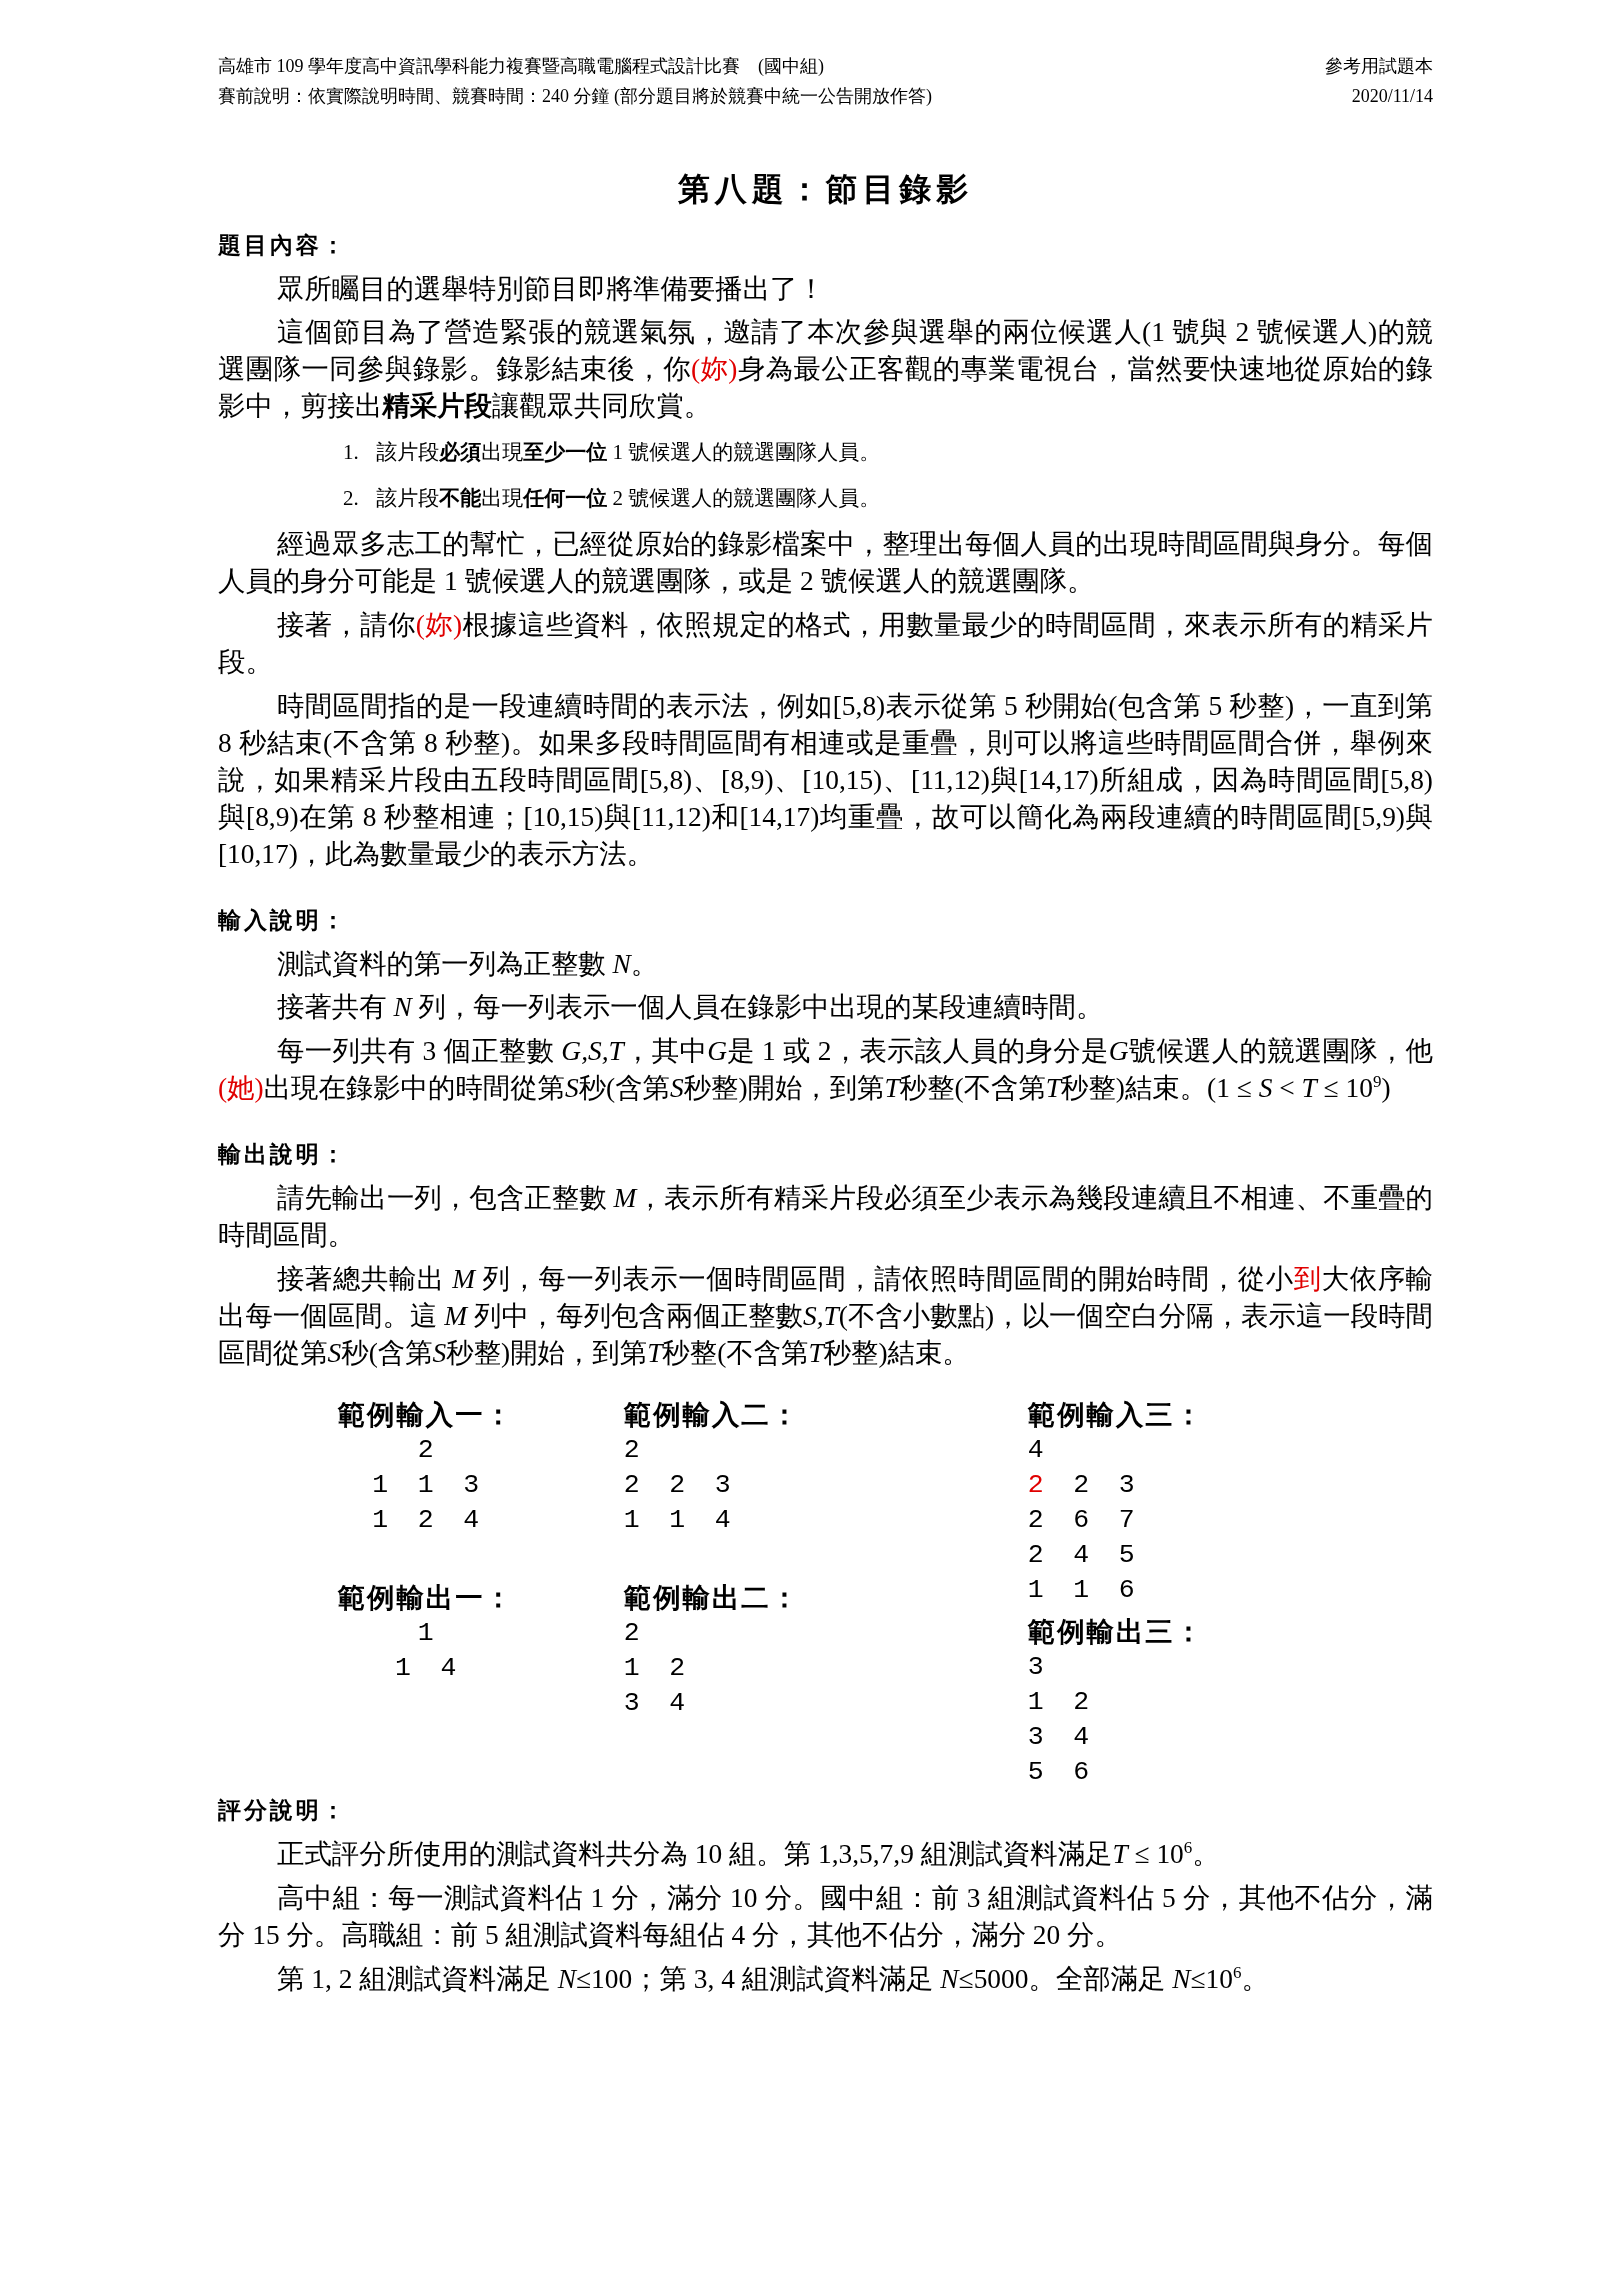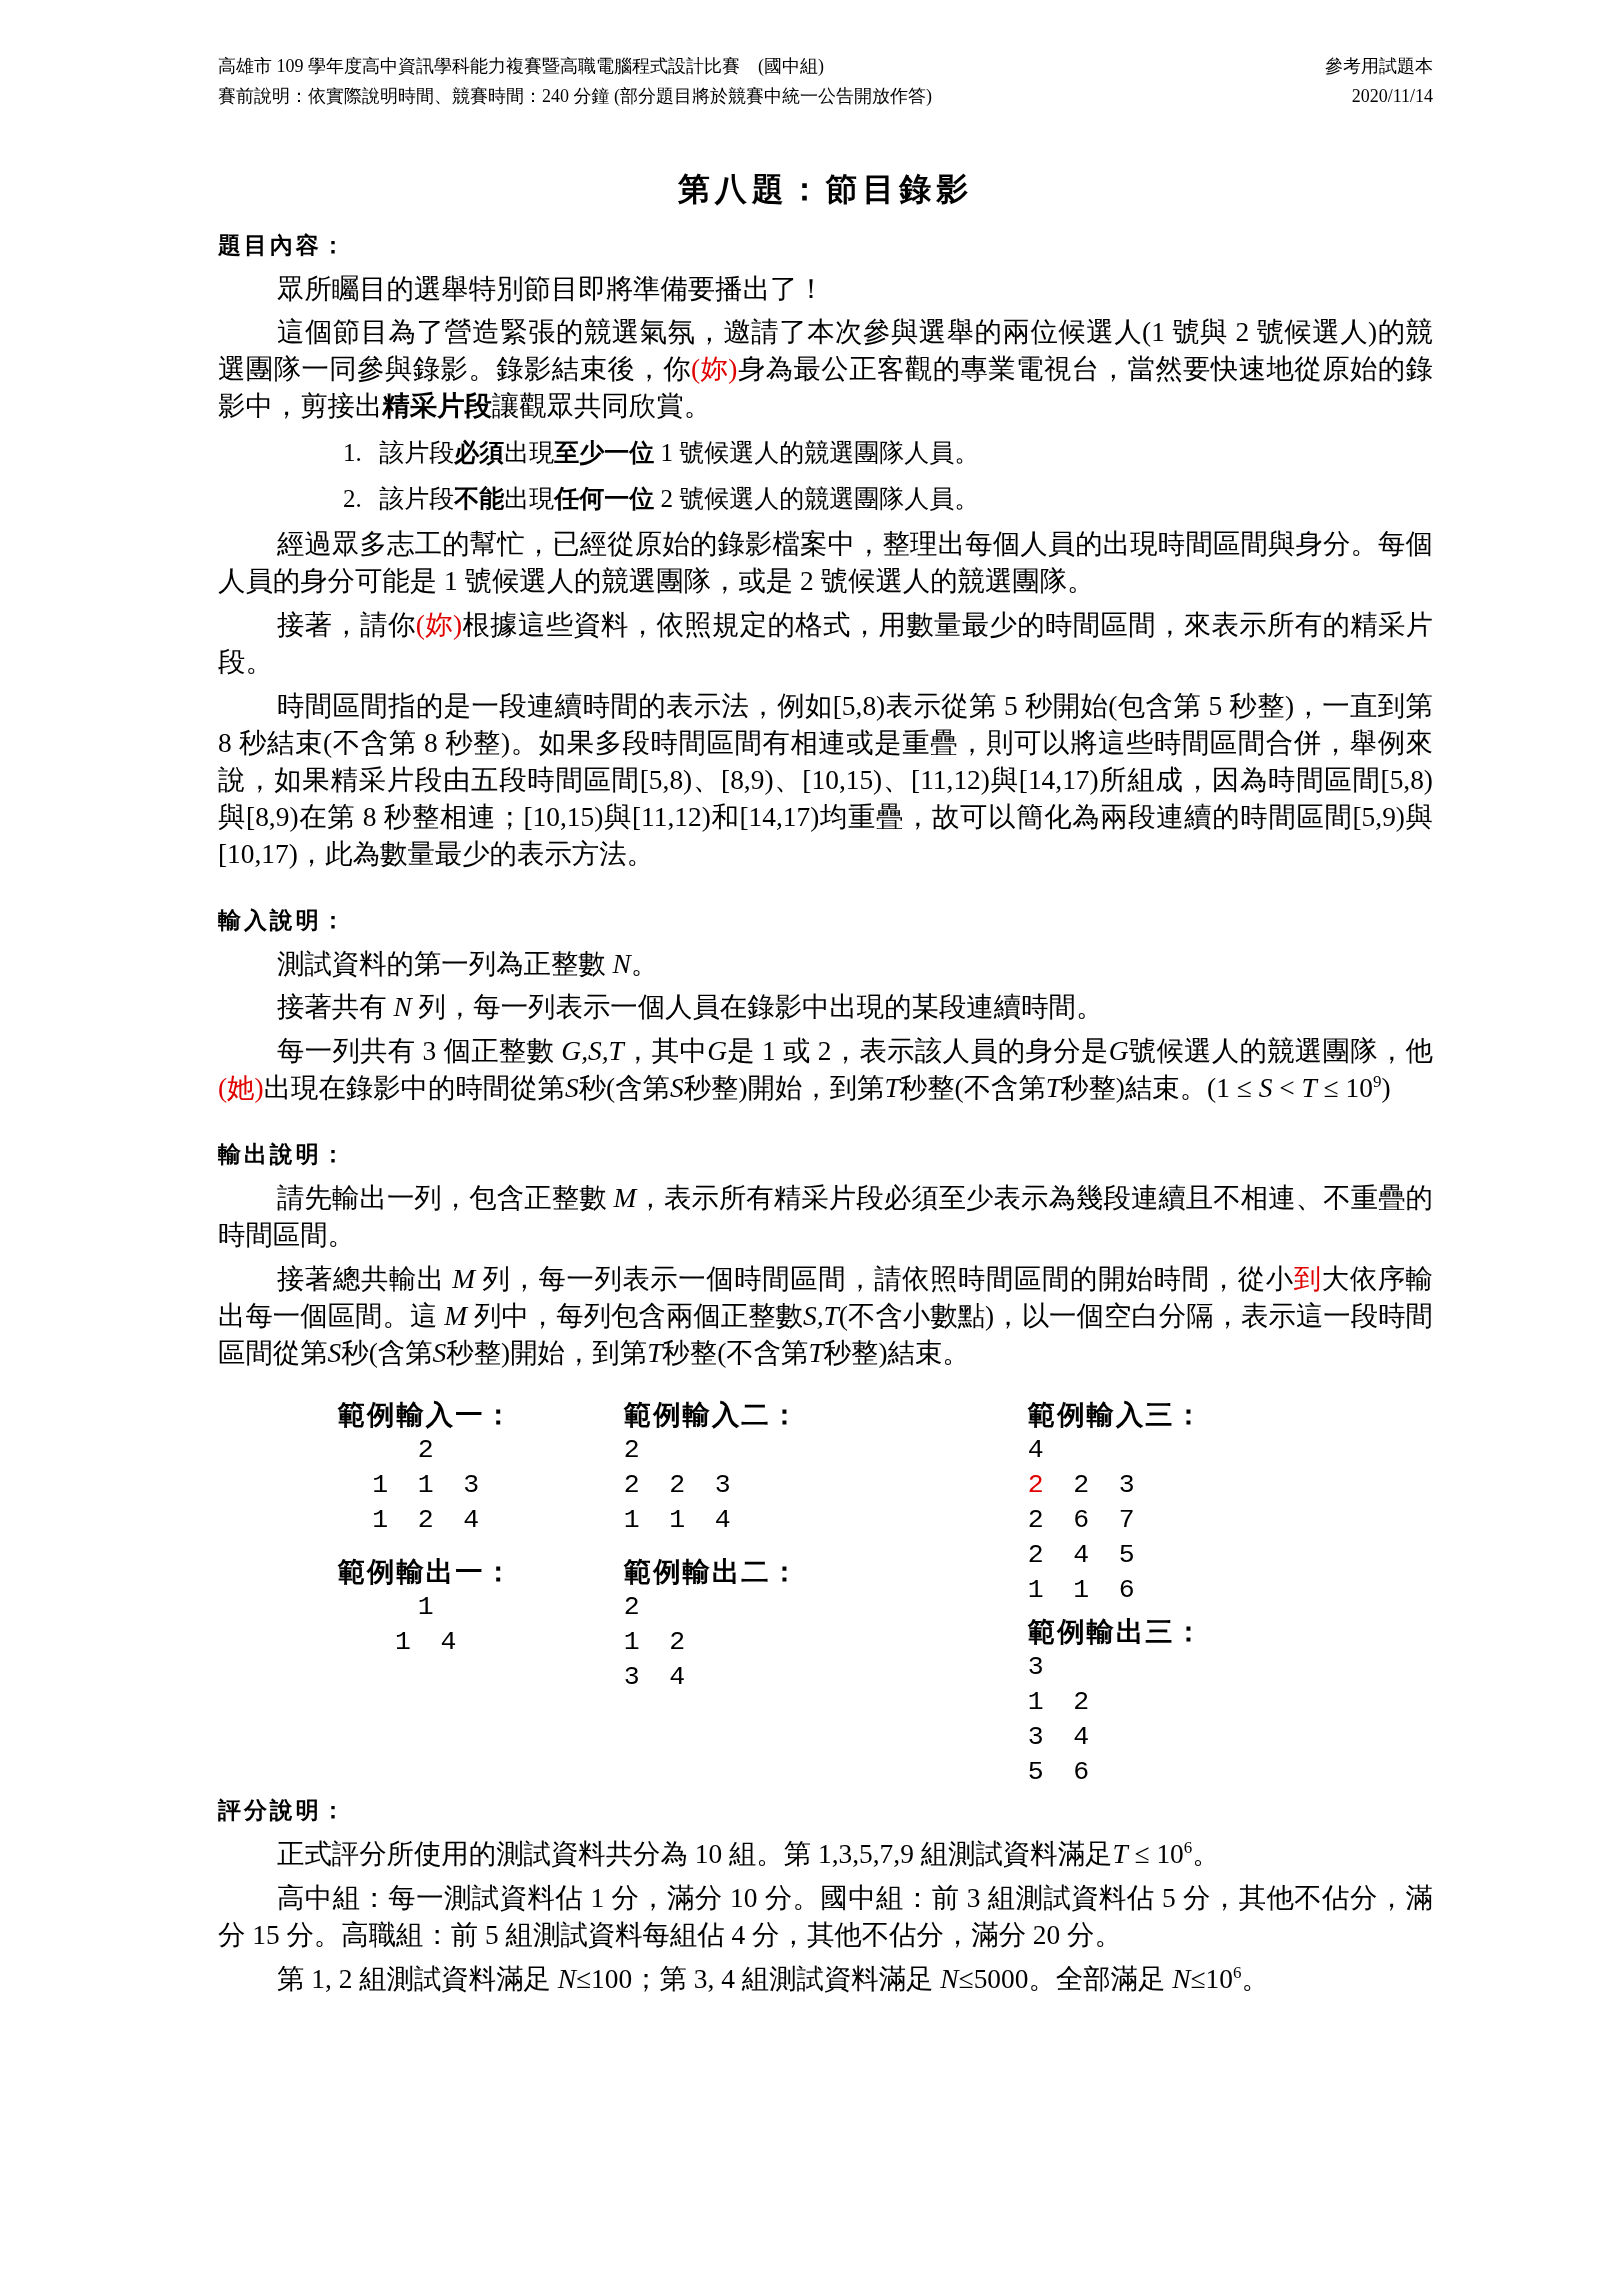--- a/index.html
+++ b/index.html
@@ -51,21 +51,21 @@
     font-size: 27.4px;
     line-height: 37px;
     text-align: justify;
     text-indent: 59px;
     margin: 6.9px 0;
   }
 
   
   .plist { margin: 8.8px 0 8.8px 125px; }
   .plist-item {
-    font-size: 25px;
+    font-size: 21px;
     line-height: 37px;
     margin: 8.8px 0;
   }
   .plist-item span.num { margin-right: 17.6px; }
 
   
   .r { color: #e00000; }
   .b { font-weight: bold; }
   .i { font-style: italic; }
   .sup { vertical-align: super; font-size: 0.62em; line-height: 0; }
@@ -87,21 +87,21 @@
     letter-spacing: 2px;
   }
   .ex-lines { }
   .ex-line {
     font-family: "Liberation Mono", "DejaVu Sans Mono", monospace;
     font-size: 26.5px;
     line-height: 35px;
     word-spacing: 13.7px;
     white-space: pre;
   }
-  .ex-output { margin-top: 17px; }
+  .ex-output { margin-top: 43px; }
   .ex-output.tight { margin-top: 7.8px; }
 </style>
 </head>
 <body>
 
 <div class="page">
 
   <div class="doc-header">
     <div class="left">
       <div>高雄市 109 學年度高中資訊學科能力複賽暨高職電腦程式設計比賽　(國中組)</div>

